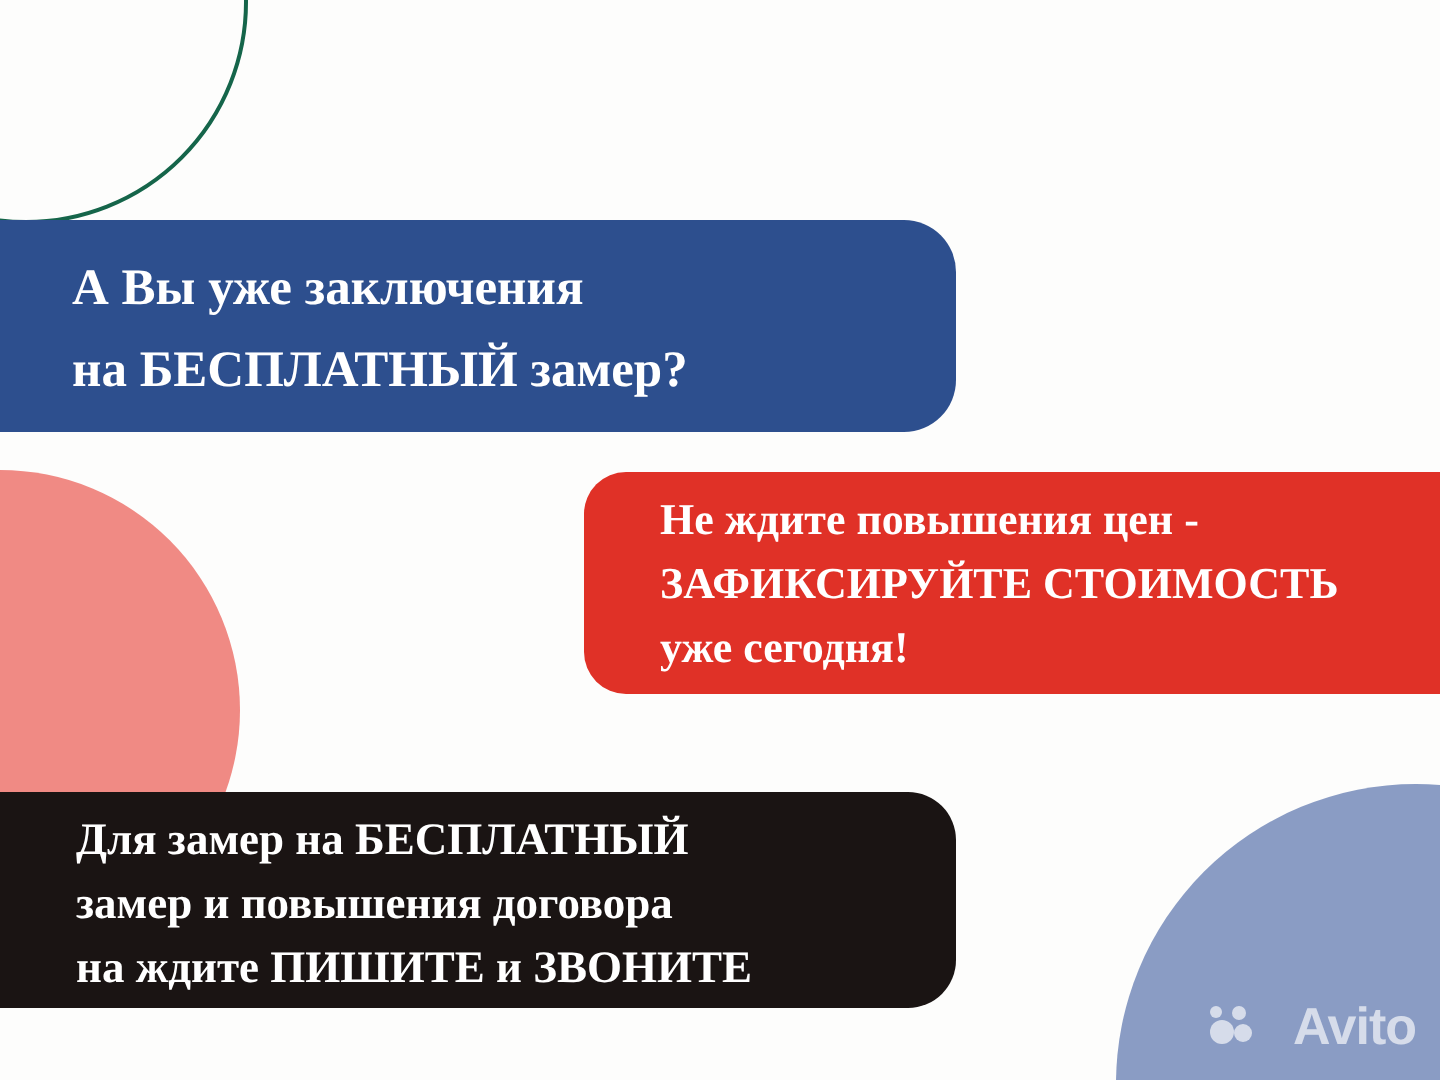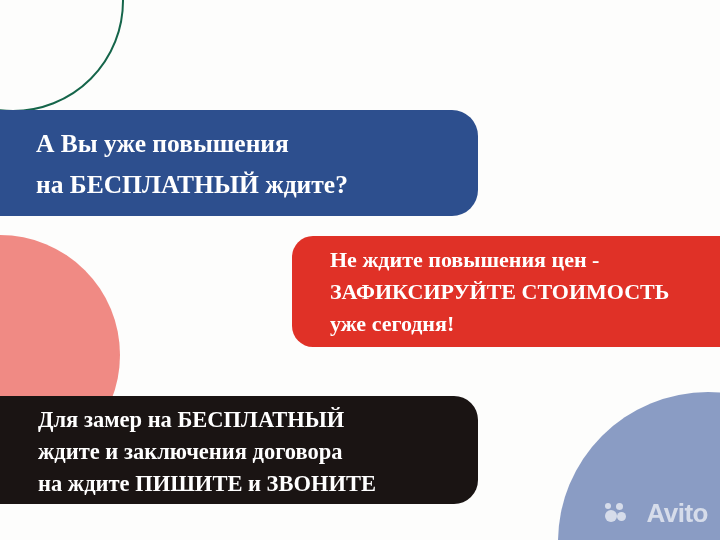--- a/index.html
+++ b/index.html
@@ -173,33 +173,33 @@
 <body>
 
 <div id="canvas">
 
   <div class="shape" id="green-ring"></div>
   <div class="shape" id="pink-circle"></div>
   <div class="shape" id="bluegray-circle"></div>
 
 
   <div class="msgbox" id="box-blue">
-    <div class="line">А Вы уже повышения</div>
-    <div class="line">на БЕСПЛАТНЫЙ ждите?</div>
+    <div class="line">А Вы уже заключения</div>
+    <div class="line">на БЕСПЛАТНЫЙ замер?</div>
   </div>
 
   <div class="msgbox" id="box-red">
     <div class="line">Не ждите повышения цен -</div>
     <div class="line">ЗАФИКСИРУЙТЕ СТОИМОСТЬ</div>
     <div class="line">уже сегодня!</div>
   </div>
 
   <div class="msgbox" id="box-black">
     <div class="line">Для замер на БЕСПЛАТНЫЙ</div>
-    <div class="line">ждите и заключения договора</div>
+    <div class="line">замер и повышения договора</div>
     <div class="line">на ждите ПИШИТЕ и ЗВОНИТЕ</div>
   </div>
 
   <div id="avito-watermark">
     <span id="avito-dots">
       <i></i>
         <i></i>
         <i></i>
         <i></i>
     </span>

